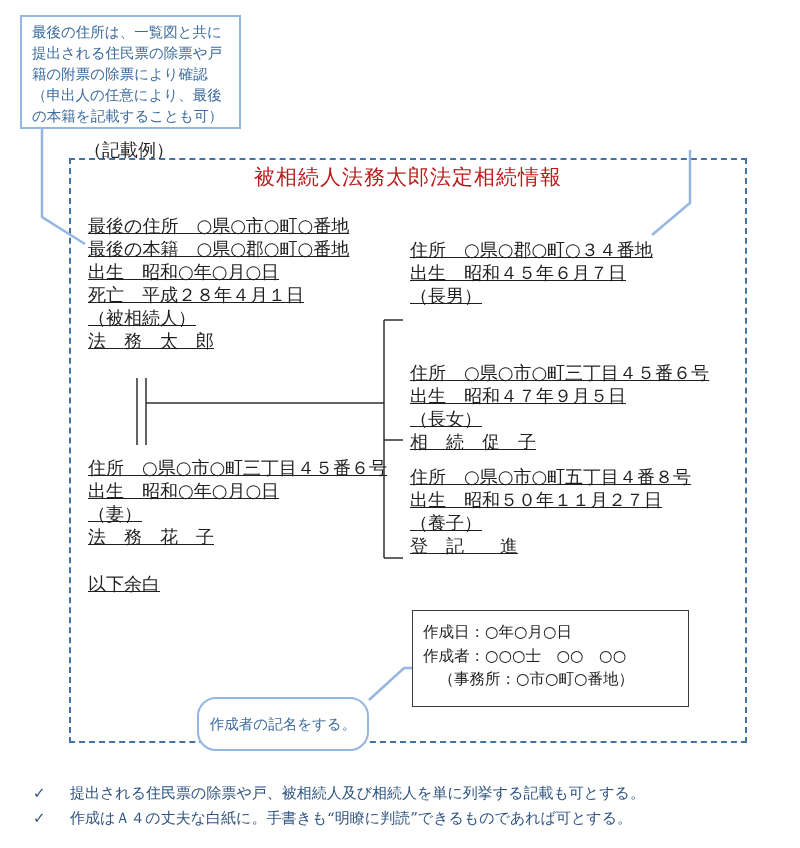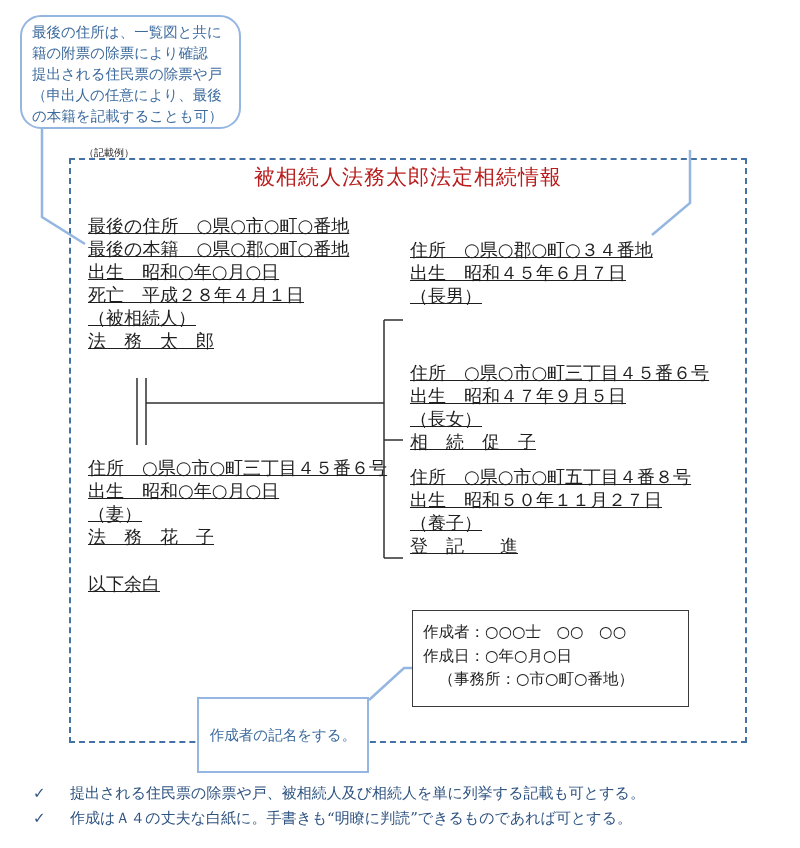--- a/index.html
+++ b/index.html
@@ -32,42 +32,42 @@
   .svg-overlay { position:absolute; left:0; top:0; z-index:2; pointer-events:none; }
 
   .creation-box {
     position:absolute; left:412px; top:610px; width:277px; height:97px;
     border:1.5px solid #3a3a3a; box-sizing:border-box;
     padding:10px 6px 0 10px; font-size:15.5px; line-height:23.5px; z-index:3;
   }
   .creation-box div { white-space:nowrap; }
 
   .creator-callout {
-    left:197px; top:697px; width:172px; height:76px;
-    display:flex; align-items:center; justify-content:center;
+    left:197px; top:697px; width:172px; height:54px;
+    display:flex; align-items:center; justify-content:center;border-radius:19px;
   }
 
   .footer-note {
     position:absolute; left:33px; color:#2e5380; font-size:15px;
     line-height:25px; display:flex; z-index:3;
   }
   .footer-note .check { width:37px; flex:0 0 37px; font-family:"DejaVu Sans","Liberation Sans",sans-serif; }
   .footer-note .note-text { white-space:nowrap; }
 
-  .example-label { position:absolute; left:84px; top:146px; font-size:10px; z-index:3; }
+  .example-label { position:absolute; left:84px; top:138px; font-size:18px; z-index:3; }
 </style>
 </head>
 <body>
 
 <div class="page">
 
-  <div class="callout" style="left:20px; top:15px; width:221px; height:114px; padding:5px 0 0 10px;border-radius:21px;">
+  <div class="callout" style="left:20px; top:15px; width:221px; height:114px; padding:5px 0 0 10px;">
     <div class="cl-line">最後の住所は、一覧図と共に</div>
+    <div class="cl-line">提出される住民票の除票や戸</div>
     <div class="cl-line">籍の附票の除票により確認</div>
-    <div class="cl-line">提出される住民票の除票や戸</div>
     <div class="cl-line">（申出人の任意により、最後</div>
     <div class="cl-line">の本籍を記載することも可）</div>
   </div>
 
 
   <div class="example-label">（記載例）</div>
 
   <div class="sheet-border"></div>
 
   <div class="sheet-title">被相続人法務太郎法定相続情報</div>
@@ -106,22 +106,22 @@
   </div>
 
   <div class="txt-block" style="left:410px; top:457px;margin-top:8px;">
     <div>住所　○県○市○町五丁目４番８号</div>
     <div>出生　昭和５０年１１月２７日</div>
     <div>（養子）</div>
     <div>登　記　　進</div>
   </div>
 
   <div class="creation-box">
+    <div>作成日：○年○月○日</div>
     <div>作成者：○○○士　○○　○○</div>
-    <div>作成日：○年○月○日</div>
     <div>　（事務所：○市○町○番地）</div>
   </div>
 
   <div class="callout creator-callout">
     <div class="cl-line">作成者の記名をする。</div>
   </div>
 
   <svg class="svg-overlay" width="800" height="848" viewBox="0 0 800 848">
 
     <polyline points="42,129 42,217 85,244" fill="none" stroke="#95b6e0" stroke-width="2.5"></polyline>

